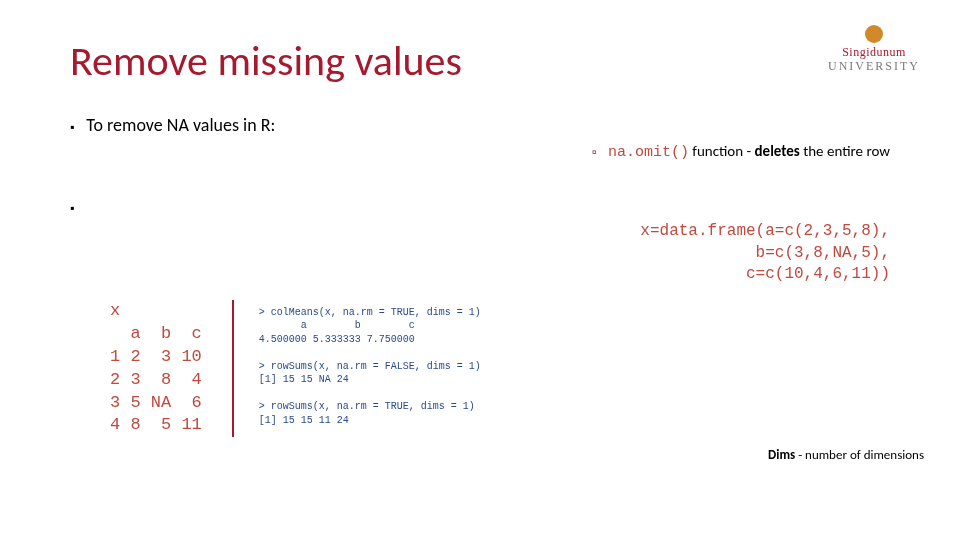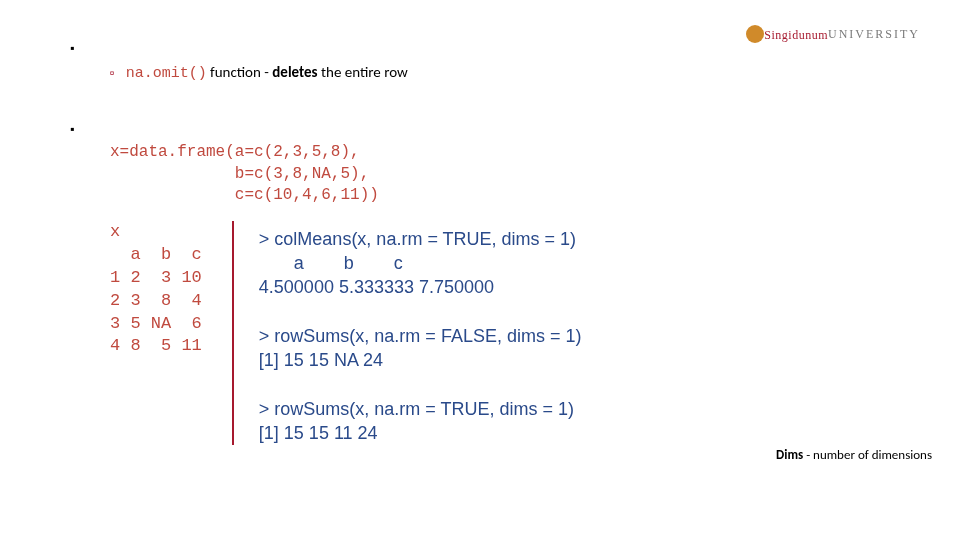--- a/index.html
+++ b/index.html
@@ -1,51 +1,53 @@
 <!DOCTYPE html>
 <html><head>
 <meta charset="utf-8">
 <style>
   * { margin: 0; padding: 0; box-sizing: border-box; }
   html, body { width: 960px; height: 540px; background: #fff; font-family: "Segoe UI", Calibri, sans-serif; color: #000; }
   .slide { position: relative; width: 960px; height: 540px; padding: 35px 70px 0 70px; }
-  .logo { position: absolute; right: 40px; top: 25px; display: flex; flex-direction: row; align-items: center; font-family: Georgia, serif; }
+  .logo { position: absolute; right: 40px; top: 25px; display: flex; flex-direction: column; align-items: center; font-family: Georgia, serif; }
   .logo-mark { width: 18px; height: 18px; border-radius: 50%; background: #d08a2a; margin-bottom: 2px; }
   .logo-text { font-size: 12px; color: #a6192e; letter-spacing: .5px; }
   .logo-sub { font-size: 12px; letter-spacing: 2px; color: #7a7a7a; margin-top: -1px; }
   h1.title { font-size: 42px; font-weight: 400; color: #a6192e; margin-bottom: 28px; }
   ul { list-style: none; }
   .lvl1 > li { font-size: 18px; margin-bottom: 8px; }
   .lvl1 > li::before { content: "▪"; color: #000; margin-right: 8px; font-size: 12px; display: inline-block; vertical-align: middle; }
-  .lvl2 { margin: 6px 0 0 40px; }
+  .lvl2 { margin: 6px 0 0 40px; text-align: right; }
   .lvl2 > li { font-size: 15px; margin-bottom: 4px; }
   .lvl2 > li::before { content: "▫"; color: #a6192e; margin-right: 8px; font-size: 12px; display: inline-block; vertical-align: middle; }
   .code-inline { font-family: Consolas, "Courier New", monospace; color: #c04a3f; font-size: 15px; }
-  .code-block { font-family: Consolas, "Courier New", monospace; color: #c04a3f; font-size: 16px; line-height: 1.35; margin: 4px 0 0 40px; white-space: pre; }
+  .code-block { font-family: Consolas, "Courier New", monospace; color: #c04a3f; font-size: 16px; line-height: 1.35; margin: 4px 0 0 40px; white-space: pre; text-align: right; }
   .gap { height: 26px; }
   .examples-row { display: flex; align-items: stretch; margin-top: 14px; margin-left: 40px; }
   .col-left { font-family: Consolas, "Courier New", monospace; color: #c04a3f; font-size: 17px; line-height: 1.35; white-space: pre; padding-right: 30px; }
   .vline { width: 2px; background: #a6192e; margin-right: 25px; }
-  .col-right { font-family: Liberation Sans, sans-serif; color: #2a4a8a; font-size: 18px; line-height: 1.35; white-space: pre; padding-top: 6px; }
-  .note { position: absolute; right: 28px; bottom: 78px; font-size: 13px; }
+  .col-right { font-family: Liberation Mono, monospace; color: #2a4a8a; font-size: 10px; line-height: 1.35; white-space: pre; padding-top: 6px; }
+  .note { position: absolute; right: 36px; bottom: 78px; font-size: 13px; }
   .note b { font-weight: 700; }
 </style>
 </head>
 <body>
 <div class="slide">
 
   <div class="logo">
     <div class="logo-mark"></div>
     <div class="logo-text"><span>Singidunum</span></div>
     <div class="logo-sub">UNIVERSITY</div>
   </div>
 
+  <h1 class="title">Remove missing values</h1>
 
   <ul class="lvl1">
     <li>
+      <span>To remove NA values in R:</span>
       <ul class="lvl2">
         <li>
           <span class="code-inline">na.omit()</span>
           <span> function - </span><b>deletes</b><span> the entire row</span>
         </li>
       </ul>
     </li>
   </ul>
 
   <div class="gap"></div>

